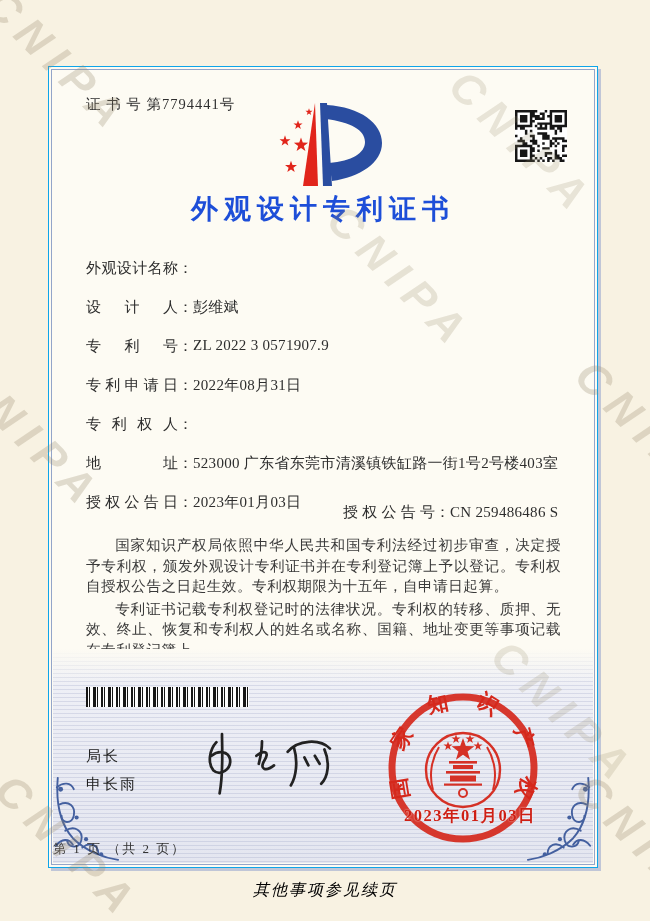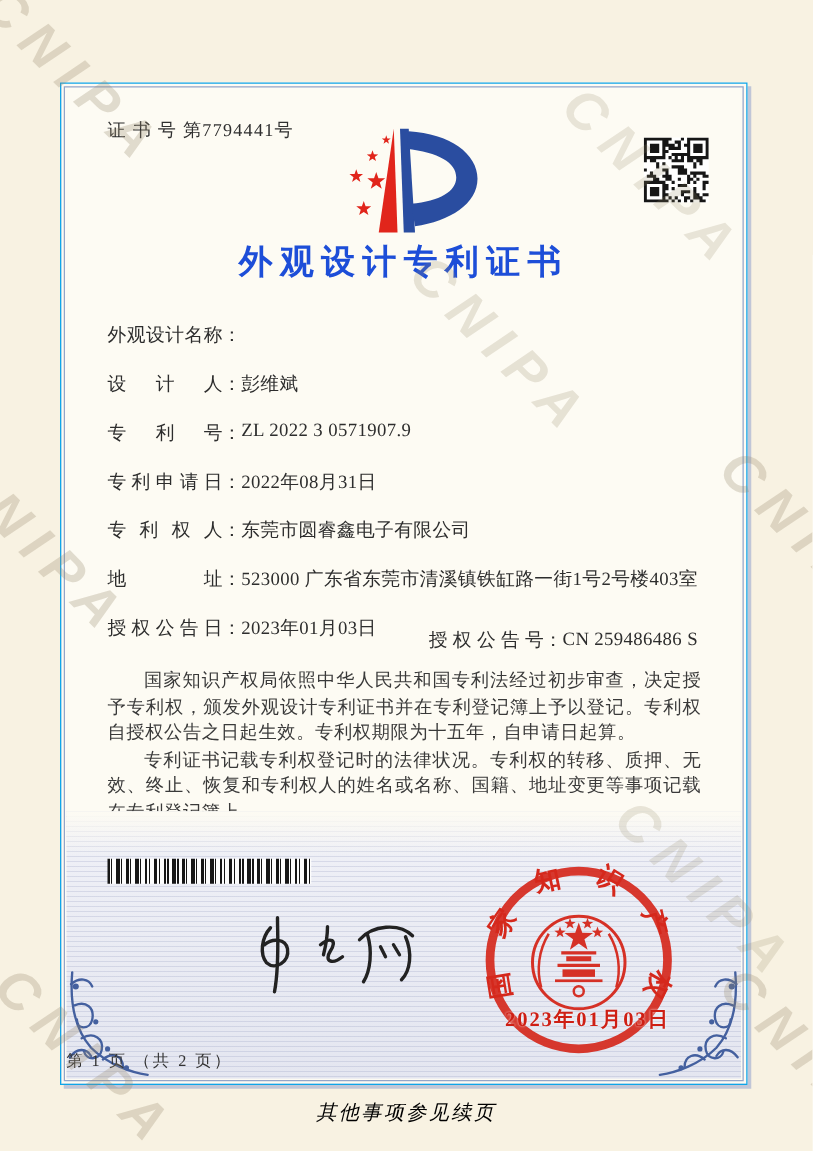--- a/index.html
+++ b/index.html
@@ -145,21 +145,20 @@
           <span class="fvalue">ZL 2022 3 0571907.9</span>
       </div>
       <div class="field-row">
         <span class="flabel">专利申请日</span>
           <span class="colon">：</span>
           <span class="fvalue">2022年08月31日</span>
       </div>
       <div class="field-row">
         <span class="flabel">专利权人</span>
           <span class="colon">：</span>
-          <span class="fvalue">东莞市圆睿鑫电子有限公司</span>
       </div>
       <div class="field-row">
         <span class="flabel">地址</span>
           <span class="colon">：</span>
           <span class="fvalue">523000 广东省东莞市清溪镇铁缸路一街1号2号楼403室</span>
       </div>
       <div class="field-row">
         <span class="flabel">授权公告日</span>
           <span class="colon">：</span>
           <span class="fvalue">2023年01月03日</span>
@@ -172,20 +171,24 @@
     </div>
 
     <div class="paras">
       <p>国家知识产权局依照中华人民共和国专利法经过初步审查，决定授予专利权，颁发外观设计专利证书并在专利登记簿上予以登记。专利权自授权公告之日起生效。专利权期限为十五年，自申请日起算。</p>
       <p>专利证书记载专利权登记时的法律状况。专利权的转移、质押、无效、终止、恢复和专利权人的姓名或名称、国籍、地址变更等事项记载在专利登记簿上。</p>
     </div>
 
     <div class="band">
       <div class="barcode"></div>
 
+      <div class="signer">
+        <div>局长</div>
+        <div>申长雨</div>
+      </div>
 
       <svg class="signature" viewBox="0 0 200 84">
         <g fill="none" stroke="#222" stroke-width="3.4" stroke-linecap="round">
           <path d="M38,16 C29,26 27,42 34,51 C43,59 57,50 55,37 C53,27 40,26 32,33"></path>
           <path d="M45,6 C45,24 47,54 42,80"></path>
           <path d="M95,15 C95,25 93,35 91,43"></path>
           <path d="M88,33 C98,25 105,28 98,39 C91,50 100,53 110,45"></path>
           <path d="M127,28 C140,13 167,11 180,24"></path>
           <path d="M135,23 C140,39 138,59 131,70"></path>
           <path d="M173,25 C180,41 178,59 169,68"></path>

